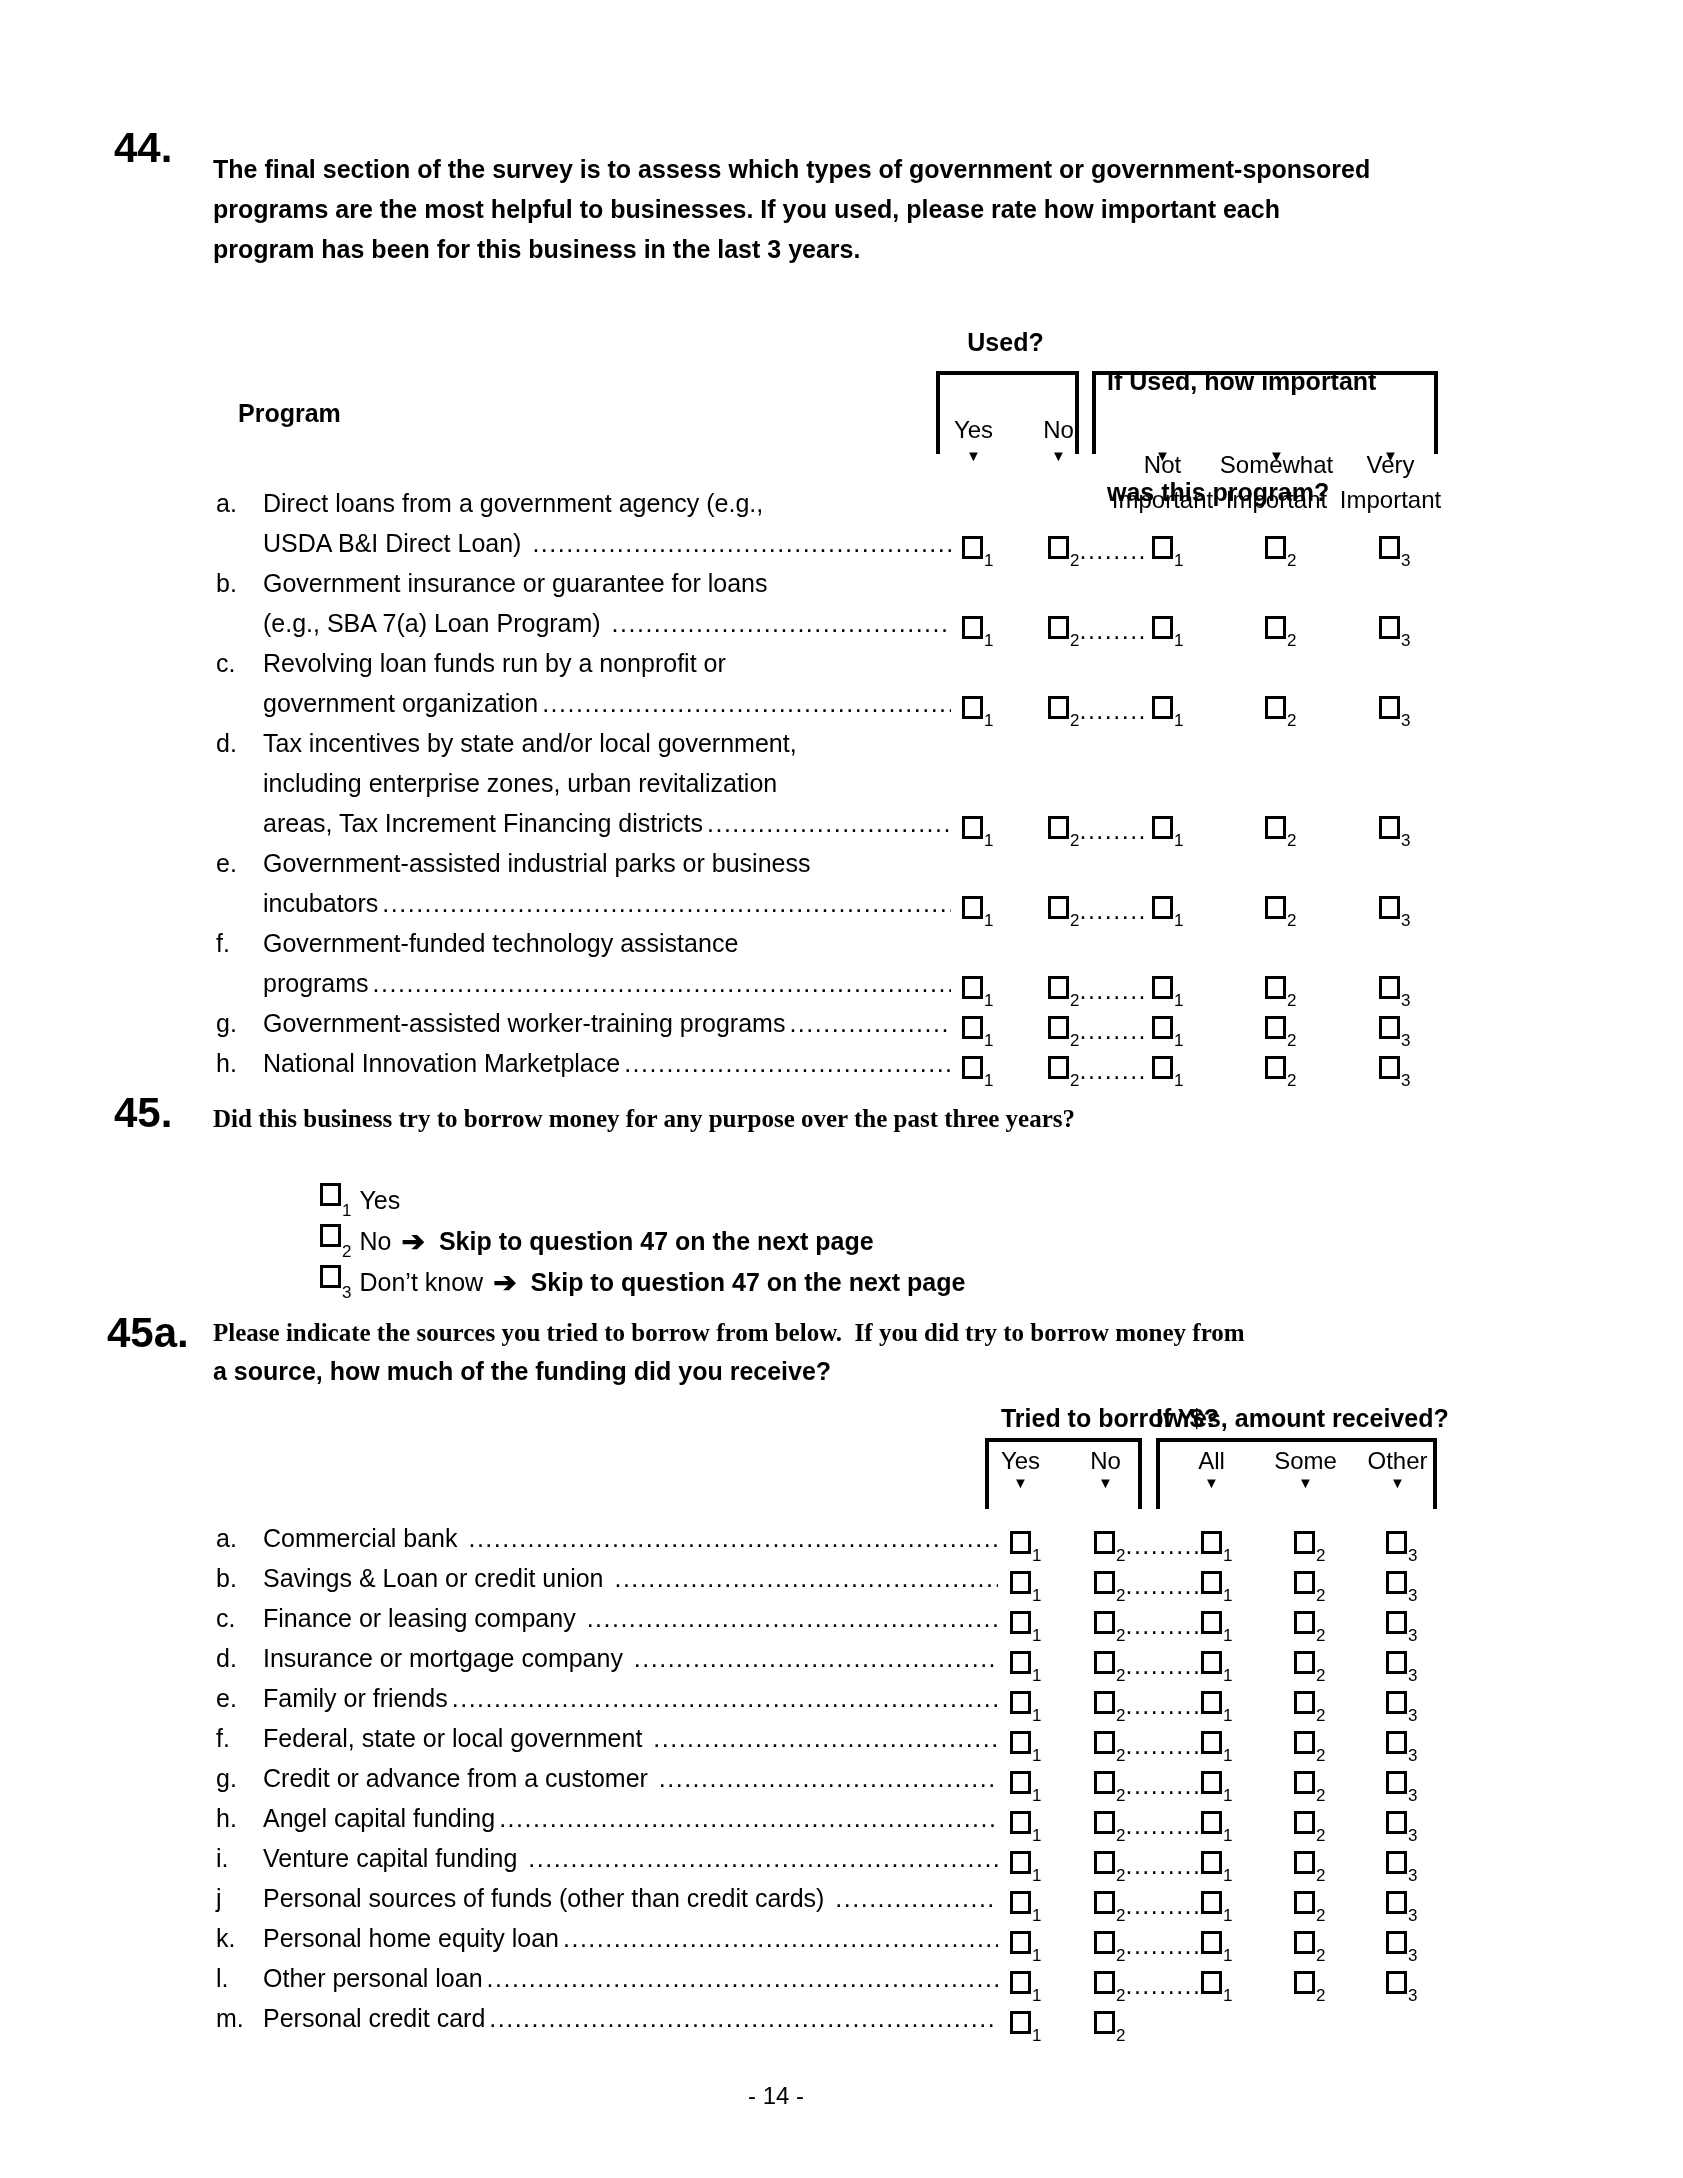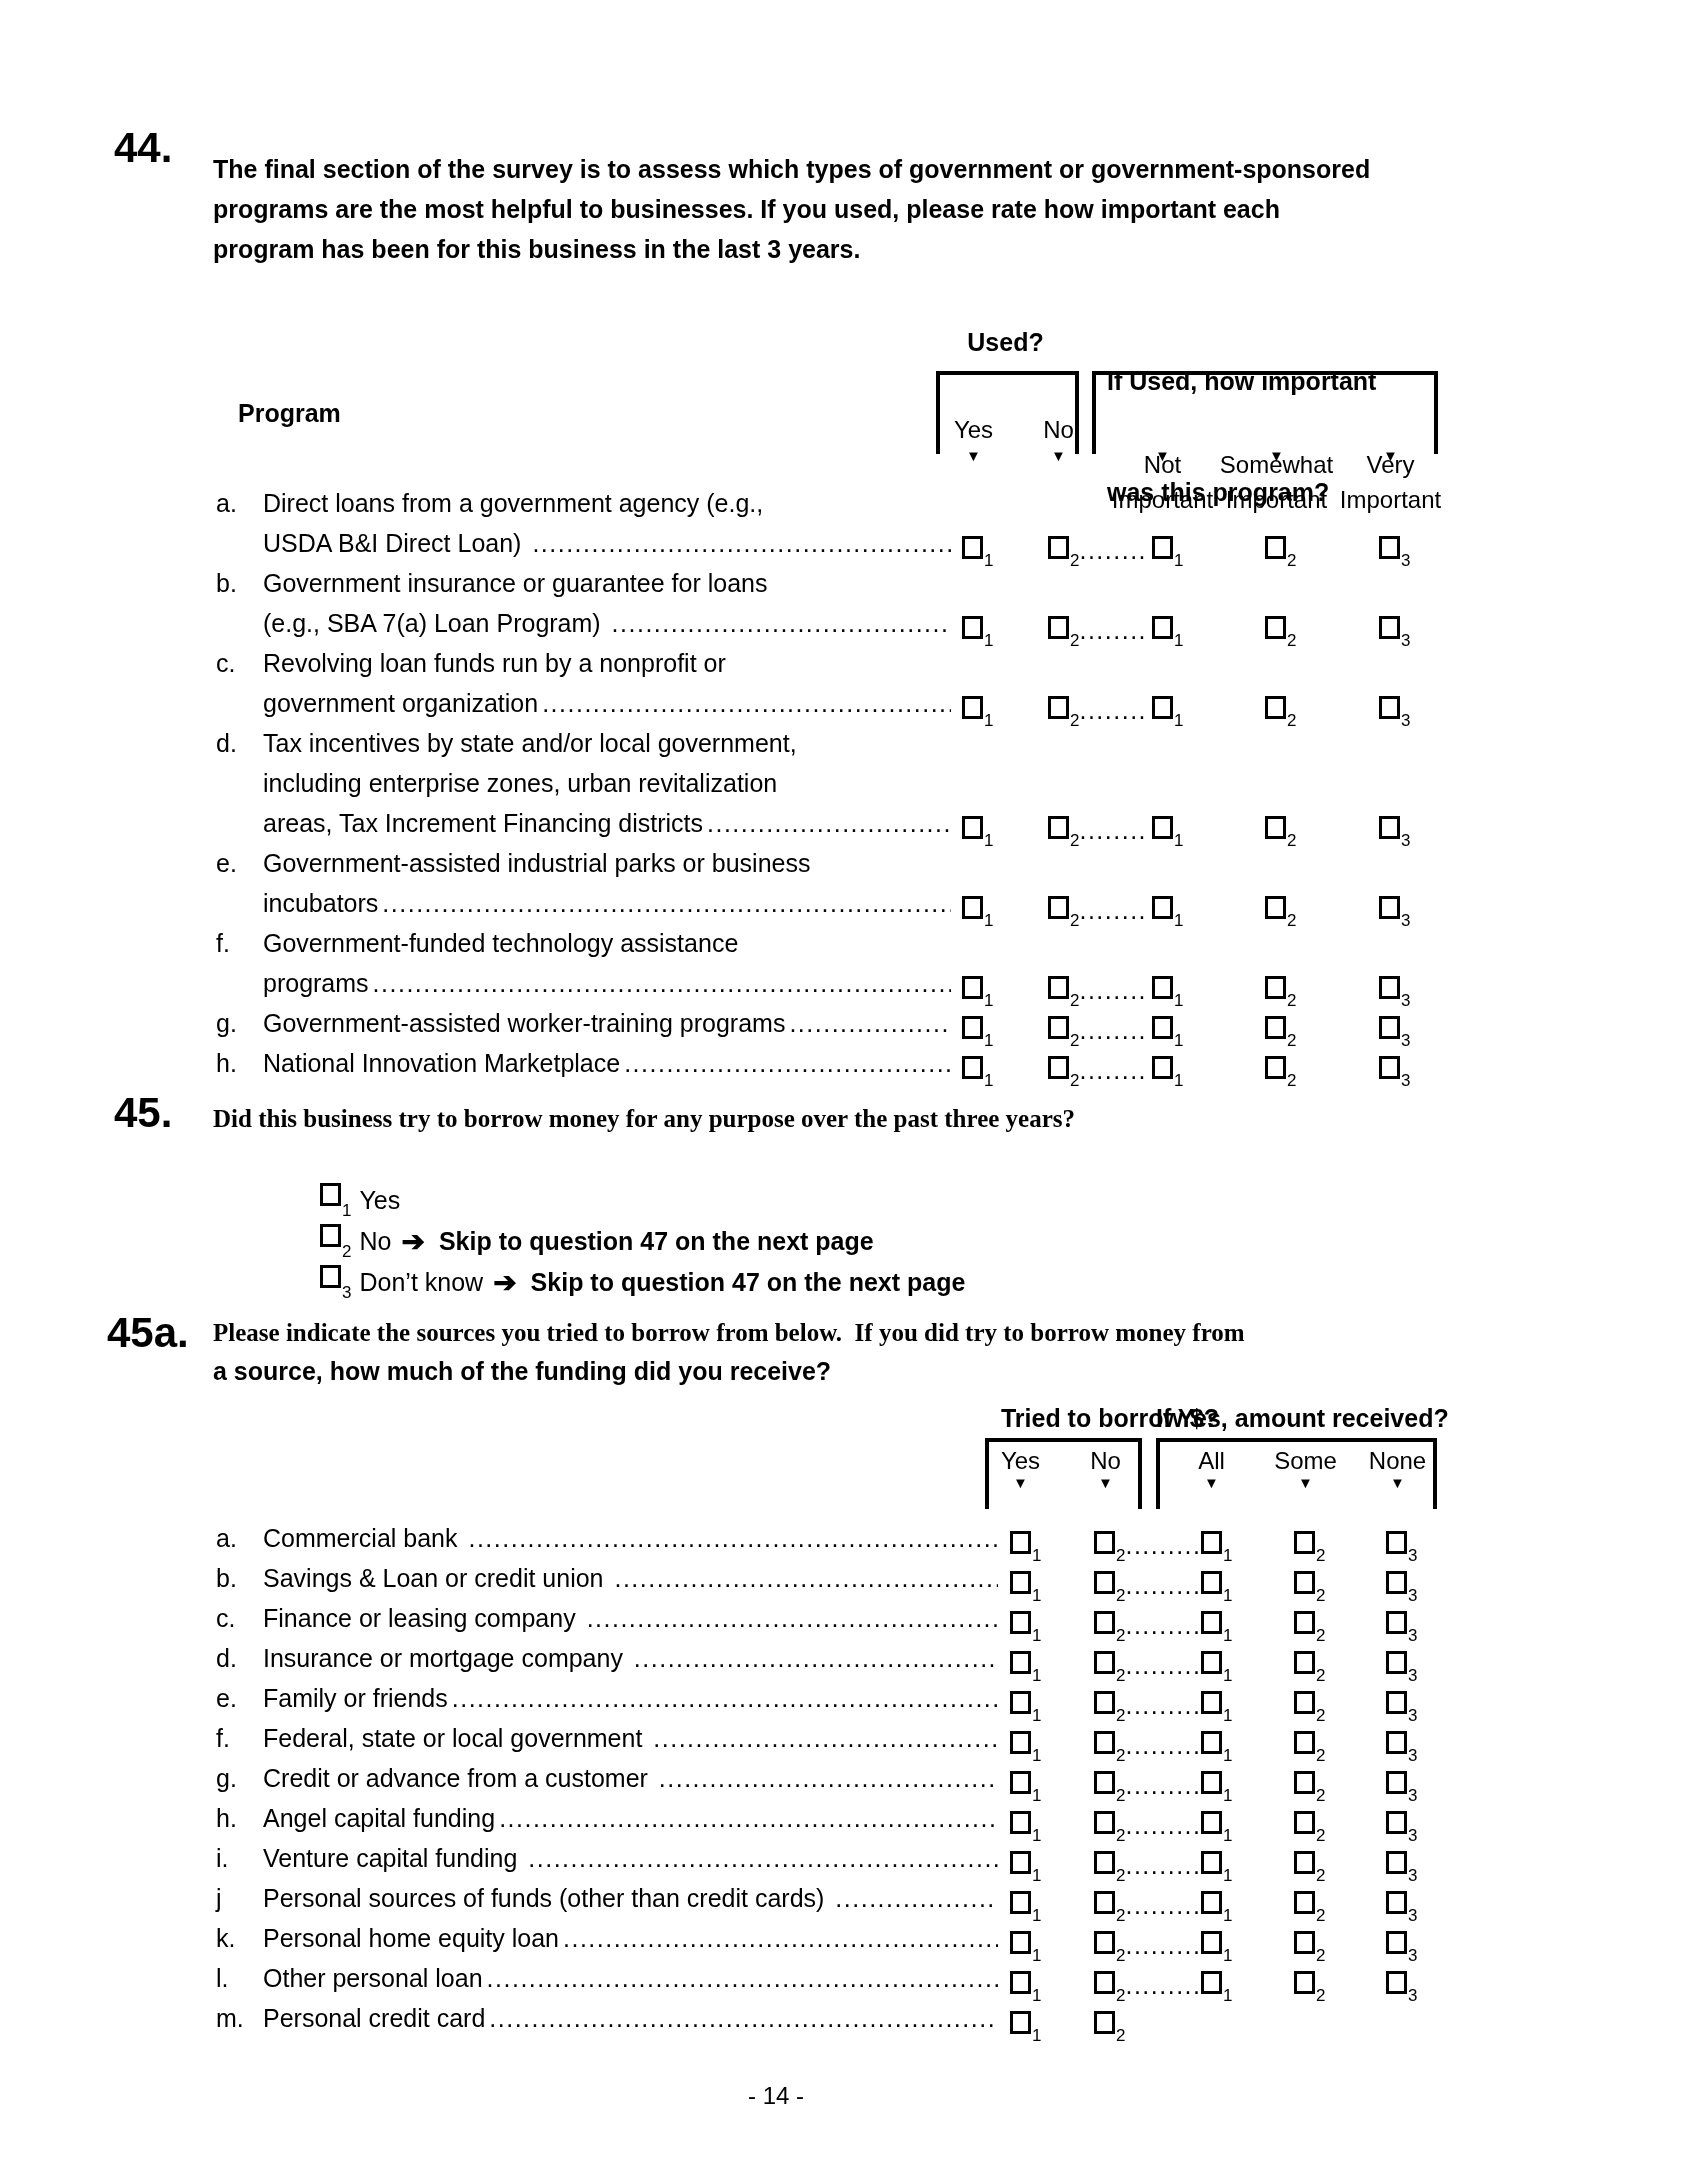--- a/index.html
+++ b/index.html
@@ -236,21 +236,21 @@
   <div class="abs hdr" style="left:962px;top:1404px;width:257px;text-align:right;">Tried to borrow $?</div>
   <div class="abs hdr" style="left:1156px;top:1404px;">If Yes, amount received?</div>
 
   <div class="abs bracket" style="left:985px;top:1438px;width:149px;height:67px;"></div>
   <div class="abs bracket" style="left:1156px;top:1438px;width:273px;height:67px;"></div>
 
   <div class="abs collab" style="left:951px;top:1443px;width:139px;">Yes</div>
   <div class="abs collab" style="left:1036px;top:1443px;width:139px;">No</div>
   <div class="abs collab" style="left:1142px;top:1443px;width:139px;">All</div>
   <div class="abs collab" style="left:1236px;top:1443px;width:139px;">Some</div>
-  <div class="abs collab" style="left:1328px;top:1443px;width:139px;">None</div>
+  <div class="abs collab" style="left:1328px;top:1443px;width:139px;">Other</div>
 
   <div class="abs ptr" style="left:951px;top:1474px;">▼</div>
   <div class="abs ptr" style="left:1036px;top:1474px;">▼</div>
   <div class="abs ptr" style="left:1142px;top:1474px;">▼</div>
   <div class="abs ptr" style="left:1236px;top:1474px;">▼</div>
   <div class="abs ptr" style="left:1328px;top:1474px;">▼</div>
 
   <div id="q45a-rows" class="abs rowswrap" style="left:213px;top:1517px;width:1287px;">
       <div class="qrow">
         <div class="qline">

